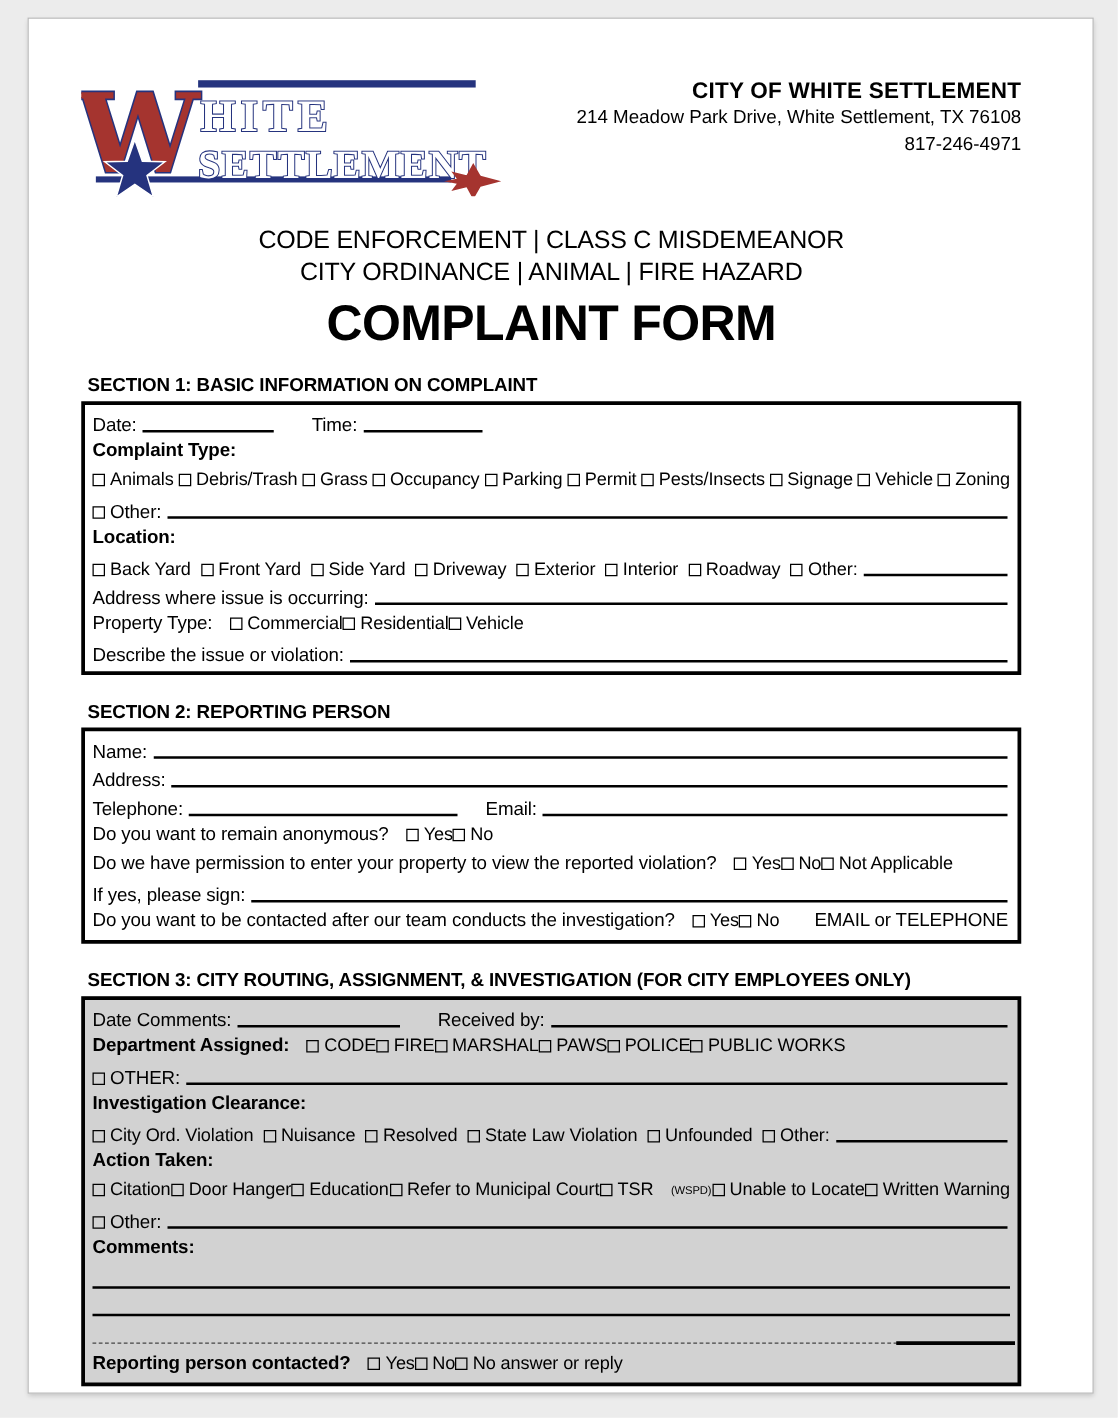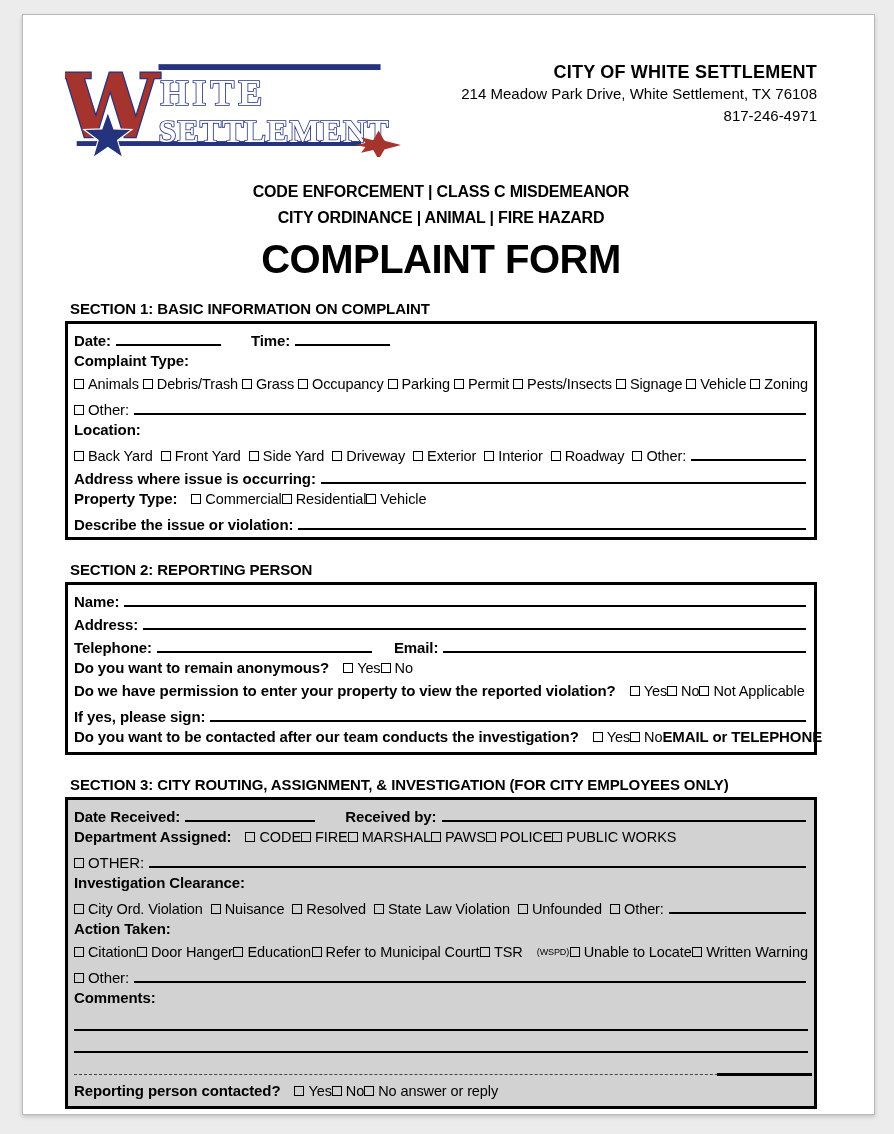--- a/index.html
+++ b/index.html
@@ -11,31 +11,31 @@
     box-shadow:0 2px 4px rgba(0,0,0,.18);
     padding:44px 57px 0 42px;
   }
   
   .hdr { display:flex; justify-content:space-between; align-items:flex-start; }
   .hdr-right { text-align:right; line-height:22px; padding-top:2px; }
   .org { font-size:18px; font-weight:bold; letter-spacing:.2px; }
   .addr, .phone { font-size:15px; }
   
   .titles { text-align:center; margin-top:22px; }
-  .t-sub { font-size:16px; font-weight:bold; line-height:26px; letter-spacing:-.2px; }
+  .t-sub { font-size:20px; font-weight:normal; line-height:26px; letter-spacing:-.2px; }
   .t-main { font-size:40px; font-weight:bold; letter-spacing:-.5px; margin-top:6px; }
   
   .content { padding-left:0; }
   .sec-h { font-size:15px; font-weight:bold; margin:21px 0 4px 5px; letter-spacing:-.1px; }
   .sec-h.first { margin-top:18px; }
   .box { border:3px solid #000; padding:2px 6px 4px 6px; }
   .box.gray { background:#d2d2d2; }
   .row { display:flex; align-items:flex-end; min-height:23px; font-size:15px; letter-spacing:-.1px; }
   .row.c { align-items:center; }
-  .lbl { white-space:nowrap;font-weight:bold; }
+  .lbl { white-space:nowrap; }
   .b { font-weight:bold; }
   .fill { flex:1; border-bottom:2px solid #000; margin:0 2px 3px 5px; height:14px; }
   .ul { border-bottom:2px solid #000; margin:0 2px 3px 5px; height:14px; }
   .w105{width:105px} .w95{width:95px} .w215{width:215px} .w130{width:130px} .w300{width:300px}
   .sp20{width:20px} .sp28{width:28px}
   .cb { display:inline-flex; align-items:center; white-space:nowrap; }
   .bx { width:10px; height:10px; border:1.5px solid #000; margin-right:4px; flex-shrink:0; background:transparent; }
   .cbrow { display:flex; justify-content:space-between; font-size:14.5px; }
   .cbline { display:flex; font-size:14.5px; }
   .gap8 { gap:8px; }
@@ -271,21 +271,21 @@
               </span>
       </span>
       <span class="sp28"></span>
       <span class="lbl">EMAIL or TELEPHONE</span>
     </div>
   </div>
 
   <div class="sec-h">SECTION 3: CITY ROUTING, ASSIGNMENT, &amp; INVESTIGATION (FOR CITY EMPLOYEES ONLY)</div>
   <div class="box gray">
     <div class="row">
-      <span class="lbl">Date Received:</span>
+      <span class="lbl">Date Comments:</span>
       <span class="ul w130"></span>
       <span class="sp28"></span>
       <span class="lbl">Received by:</span>
       <span class="fill"></span>
     </div>
     <div class="row c">
       <span class="lbl b mr14">Department Assigned:</span>
       <span class="cbline">
         <span class="cb">
                 <span class="bx"></span>

